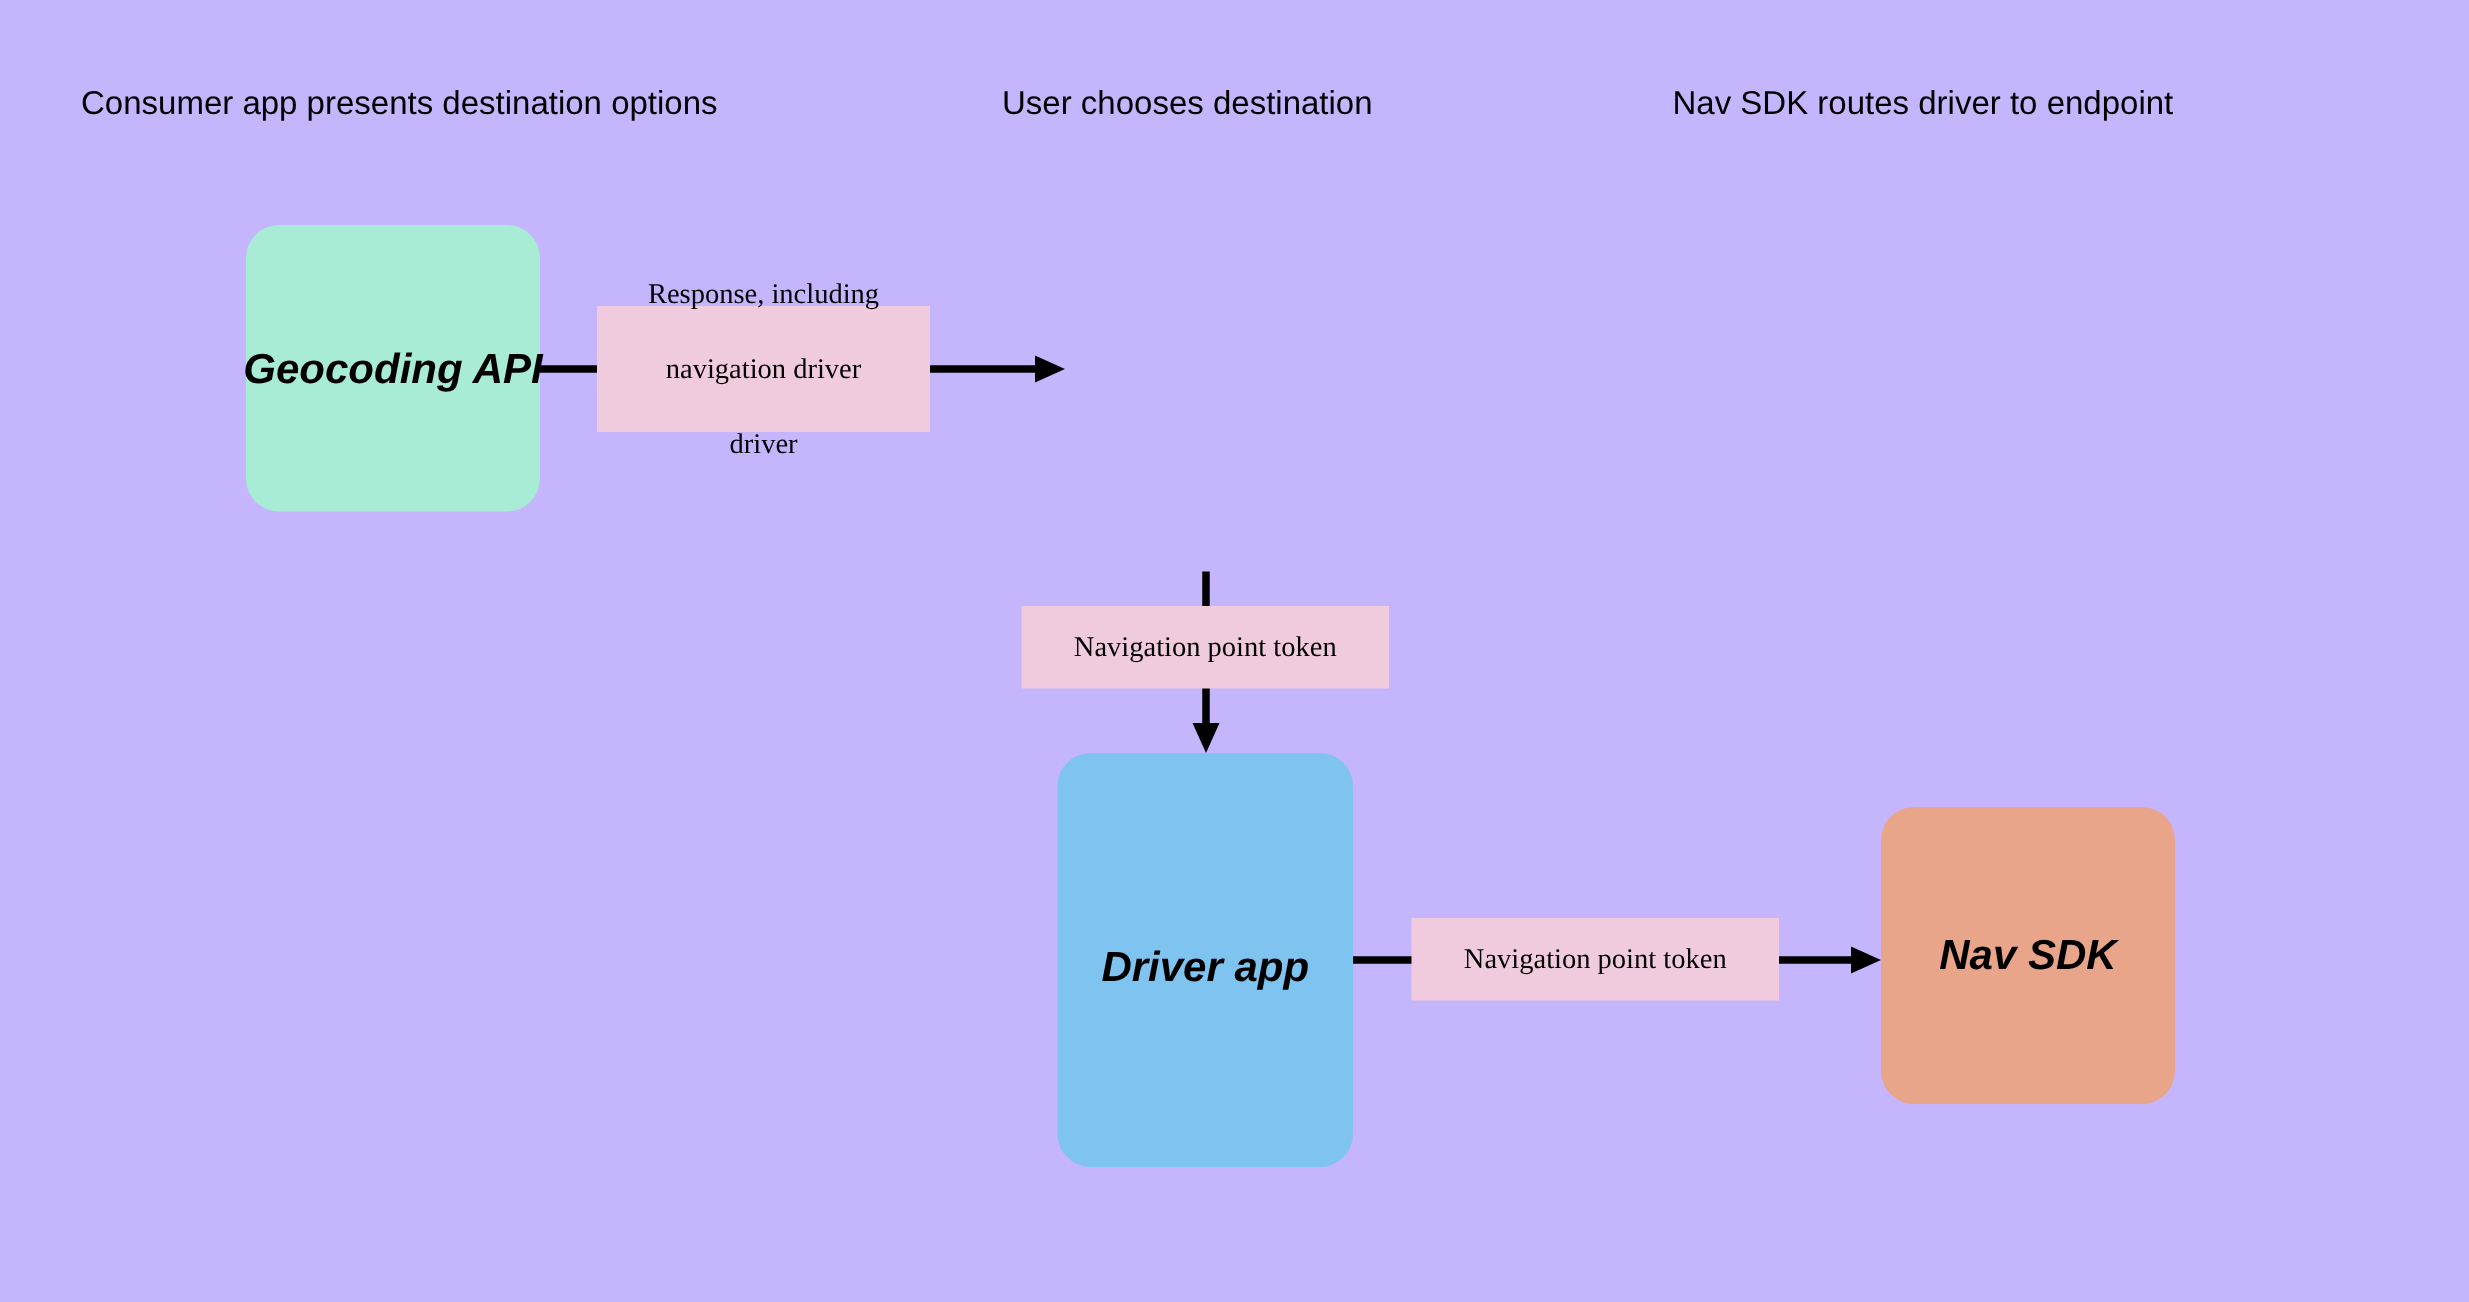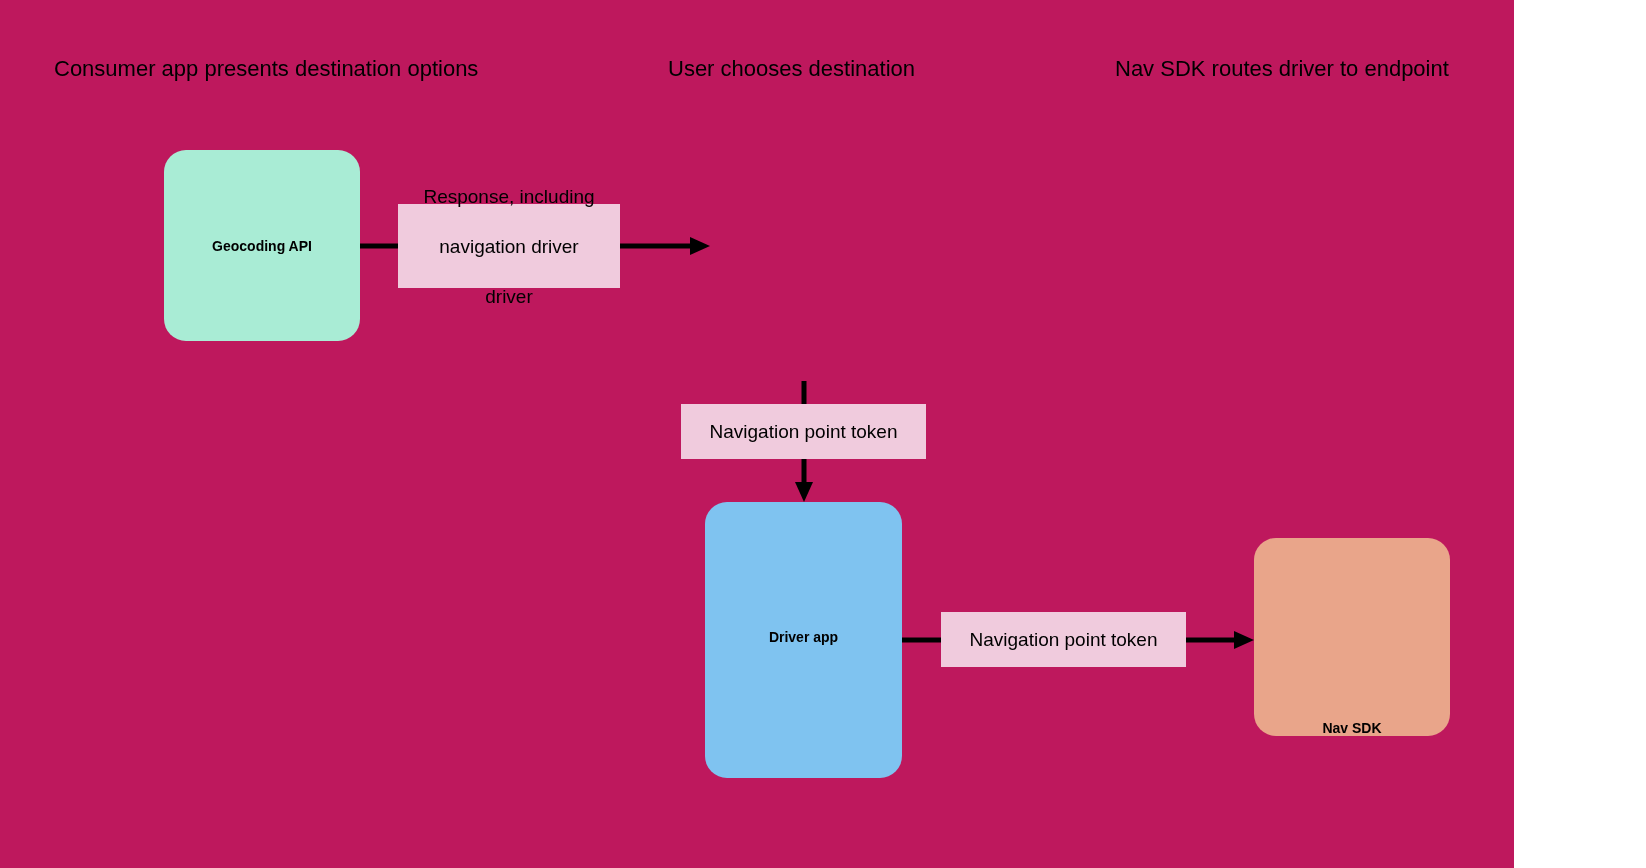--- a/index.html
+++ b/index.html
@@ -6,23 +6,23 @@
     margin: 0;
     padding: 0;
     background: #ffffff;
   }
   body {
     font-family: "Liberation Sans", sans-serif;
     -webkit-font-smoothing: antialiased;
   }
   #canvas {
     position: relative;
-    width: 1514px;
+    width: 1646px;
     height: 868px;
-    background: #be185d;
+    background: #c4b5fd;
     overflow: hidden;
   }
 
   
   .caption {
     position: absolute;
     font-size: 22px;
     line-height: 26px;
     color: #000000;
     white-space: nowrap;
@@ -32,25 +32,26 @@
   
   .node {
     position: absolute;
     border-radius: 22px;
     box-sizing: border-box;
     display: flex;
     align-items: center;
     justify-content: center;
   }
   .node-label {
-    font-size: 14px;
+    font-size: 28px;
     font-weight: 700;
     color: #000000;
     white-space: nowrap;
     text-align: center;
+    font-style: italic;
   }
   .node-label.offset-down {
     position: absolute;
     left: 0;
     right: 0;
   }
 
   
   .edge-label {
     position: absolute;
@@ -61,20 +62,21 @@
     box-sizing: border-box;
     z-index: 3;
   }
   .edge-label span {
     font-size: 19px;
     line-height: 25px;
     color: #000000;
     text-align: center;
     display: block;
     width: 100%;
+    font-family: Liberation Serif, serif;
   }
 
   
   .connector {
     position: absolute;
     z-index: 2;
   }
   .connector svg {
     display: block;
     overflow: visible;
@@ -93,21 +95,21 @@
 
   <div class="node" style="left:164px; top:150px; width:196px; height:191px; background:#A9ECD5;">
     <span class="node-label">Geocoding API</span>
   </div>
 
 
   <div class="node" style="left:705px; top:502px; width:197px; height:276px; background:#7FC3F0;padding-left:16px;">
     <span class="node-label offset-down" style="top:127px;">Driver app</span>
   </div>
 
-  <div class="node" style="left:1254px; top:538px; width:196px; height:198px; background:#E9A58A;align-items:flex-end;">
+  <div class="node" style="left:1254px; top:538px; width:196px; height:198px; background:#E9A58A;">
     <span class="node-label">Nav SDK</span>
   </div>
 
   <div class="connector" style="left:360px; top:236px; width:350px; height:20px;">
     <svg width="350" height="20" viewBox="0 0 350 20">
       <line x1="0" y1="10" x2="330" y2="10" stroke="#000000" stroke-width="5"></line>
       <polygon points="330,1 350,10 330,19" fill="#000000"></polygon>
     </svg>
   </div>
 

